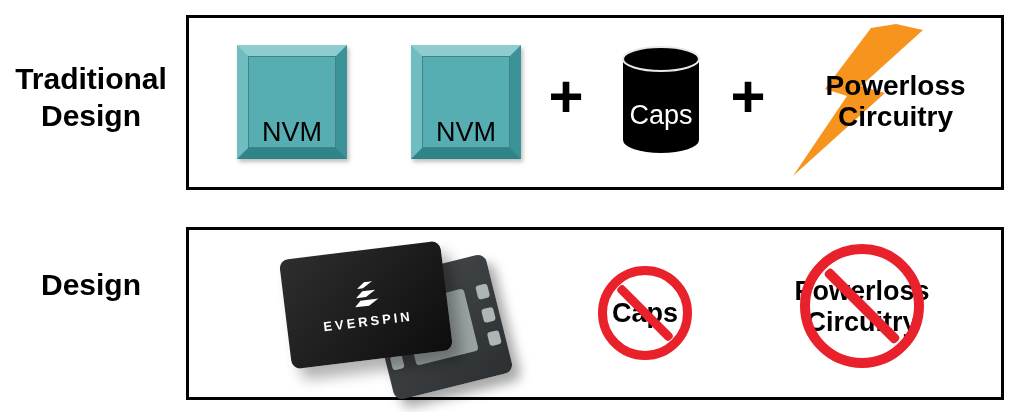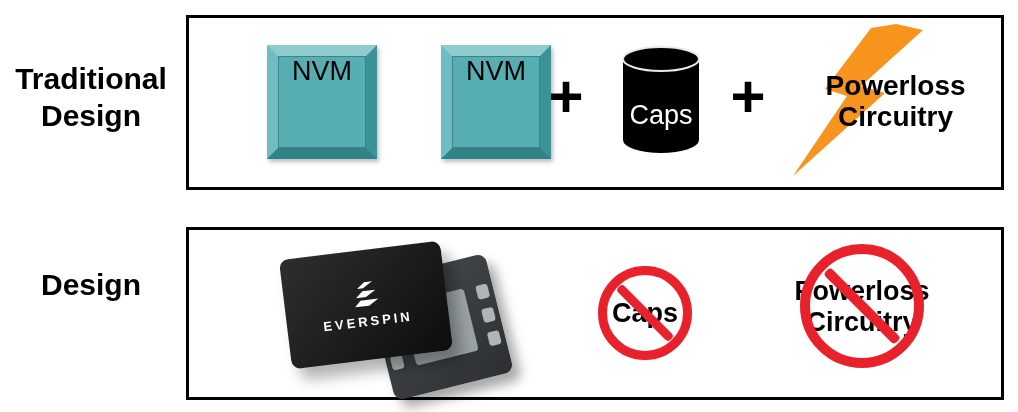--- a/index.html
+++ b/index.html
@@ -27,21 +27,21 @@
 
   
   .nvm-chip {
     position:absolute; width:110px; height:114px; box-sizing:border-box;
     background:var(--nvm-teal, #56AEB2);
     border-top:11px solid var(--nvm-teal-light, #8FCCCF);
     border-left:11px solid var(--nvm-teal-mid-light, #6FBDC0);
     border-right:11px solid var(--nvm-teal-dark2, #3C9397);
     border-bottom:11px solid var(--nvm-teal-dark, #2E8488);
     box-shadow: inset 0 0 0 1px rgba(0,0,0,0.25), 2px 3px 4px rgba(0,0,0,0.25);
-    display:flex; align-items:flex-start; justify-content:center;margin-left:30px;
+    display:flex; align-items:flex-end; justify-content:center;
   }
   #nvm1 { left:48px; top:27px; }
   #nvm2 { left:222px; top:27px; }
   .nvm-label { font-size:27px; font-weight:500; color:#000; }
 
   
   .plus {
     position:absolute; width:66px; text-align:center;
     font-size:60px; font-weight:700; line-height:66px; color:#000;
   }

